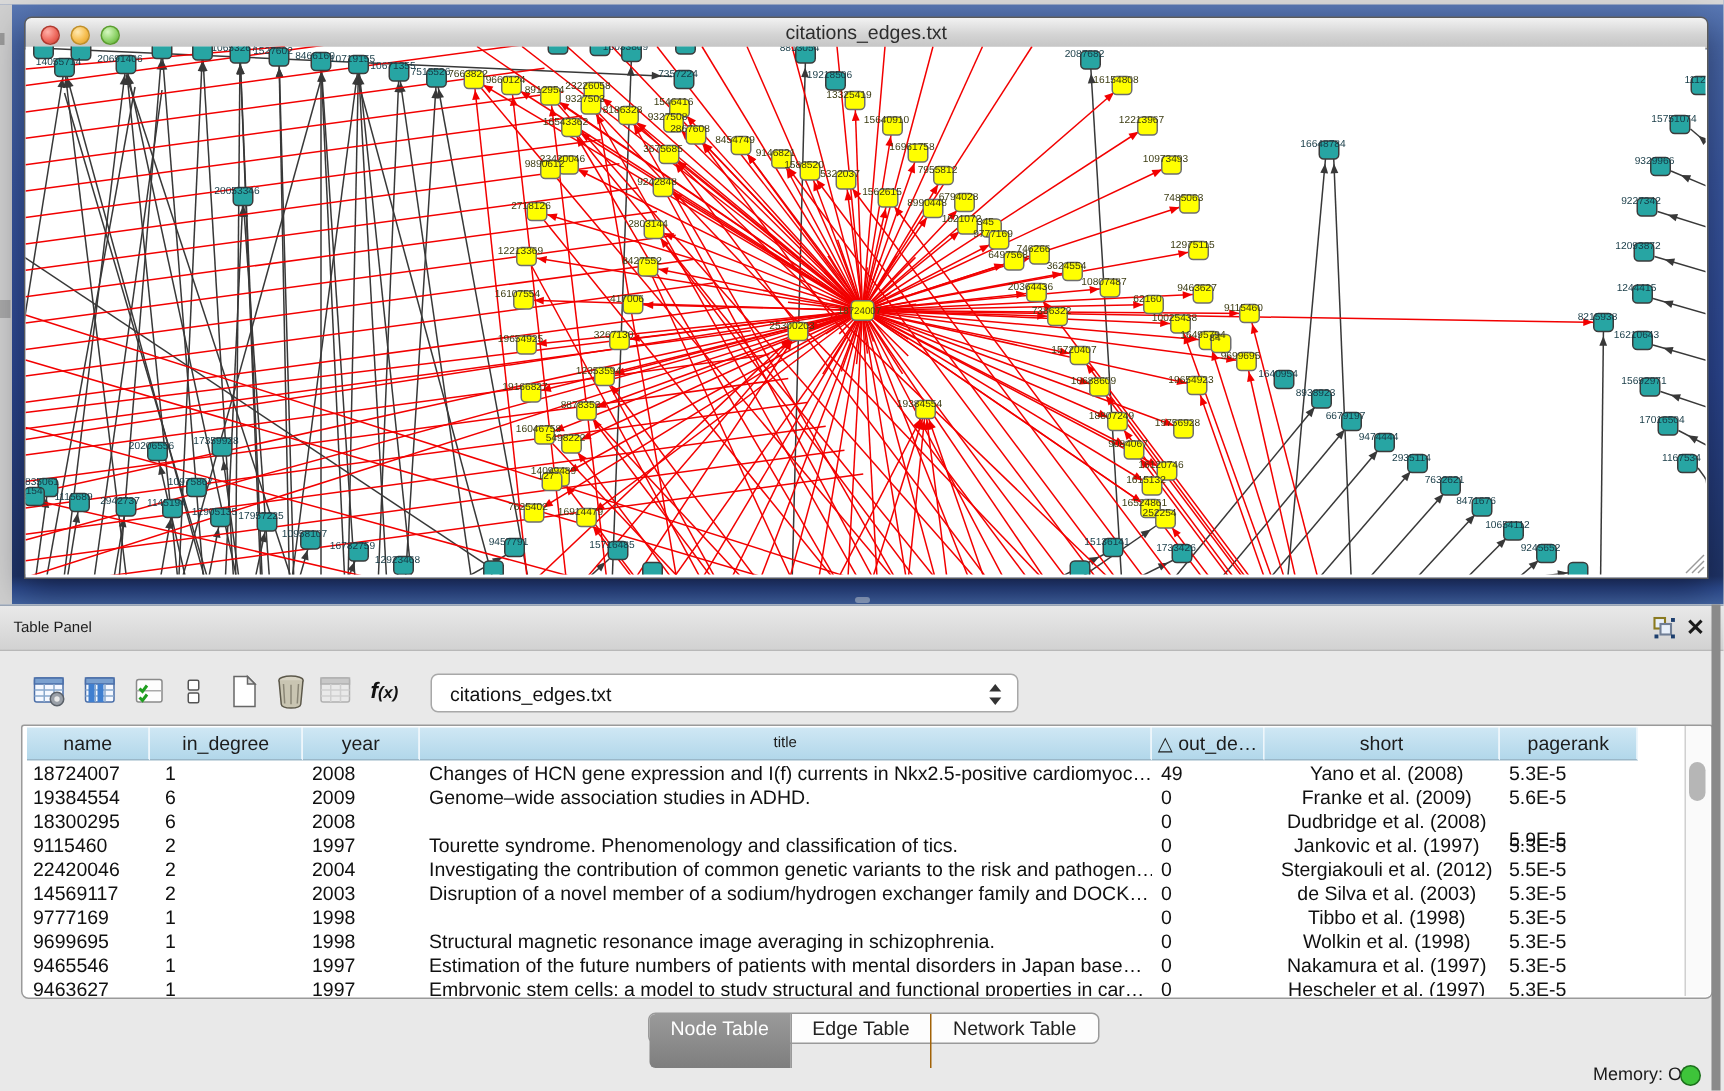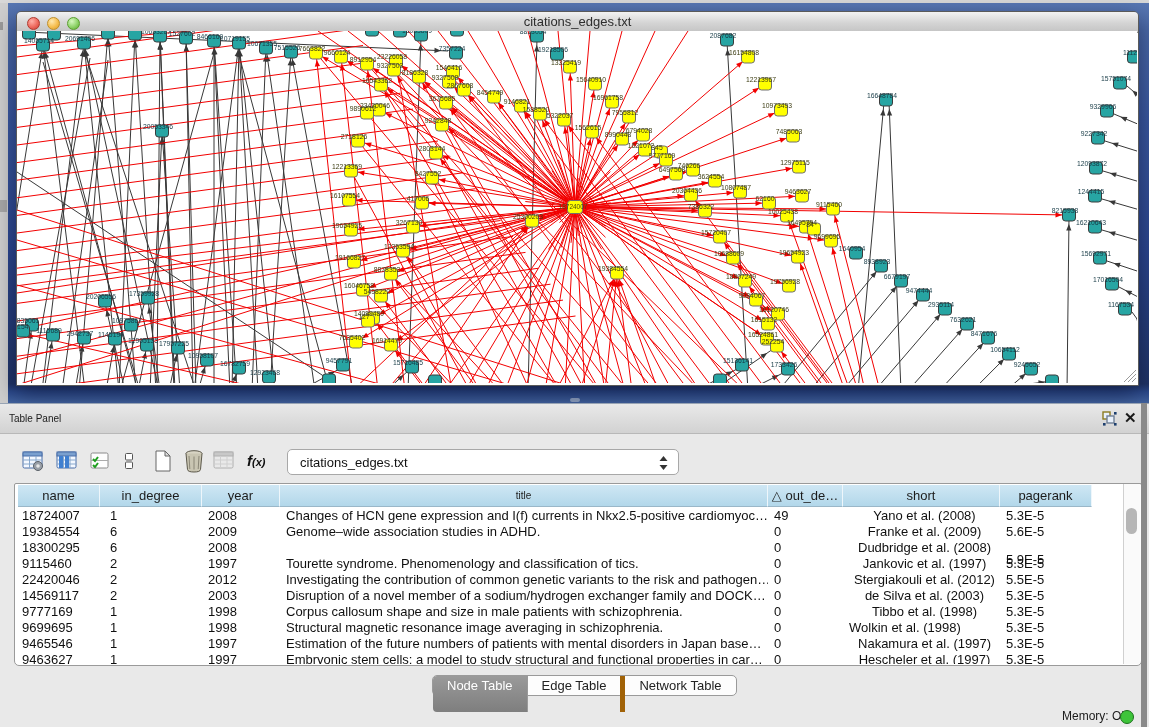--- a/index.html
+++ b/index.html
@@ -881,51 +881,50 @@
       <div style="position:absolute;left:86px;top:0;width:102px;height:16px;line-height:16px;overflow:hidden;white-space:nowrap;text-align:left;padding-left:10px;box-sizing:border-box">2</div>
       <div style="position:absolute;left:188px;top:0;width:78px;height:16px;line-height:16px;overflow:hidden;white-space:nowrap;text-align:left;padding-left:6px;box-sizing:border-box">1997</div>
       <div style="position:absolute;left:266px;top:0;width:488px;height:16px;line-height:16px;overflow:hidden;white-space:nowrap;text-align:left;padding-left:6px;box-sizing:border-box">Tourette syndrome. Phenomenology and classification of tics.</div>
       <div style="position:absolute;left:754px;top:0;width:75px;height:16px;line-height:16px;overflow:hidden;white-space:nowrap;text-align:left;padding-left:6px;box-sizing:border-box">0</div>
       <div style="position:absolute;left:829px;top:0;width:157px;height:16px;line-height:16px;overflow:hidden;white-space:nowrap;text-align:center;padding-left:6px;box-sizing:border-box">Jankovic et al. (1997)</div>
       <div style="position:absolute;left:986px;top:0;width:92px;height:16px;line-height:16px;overflow:hidden;white-space:nowrap;text-align:left;padding-left:6px;box-sizing:border-box">5.3E-5</div>
     </div>
     <div style="position:absolute;left:14px;top:572px;width:1109px;height:16px">
       <div style="position:absolute;left:4px;top:0;width:82px;height:16px;line-height:16px;overflow:hidden;white-space:nowrap;text-align:left;padding-left:4px;box-sizing:border-box">22420046</div>
       <div style="position:absolute;left:86px;top:0;width:102px;height:16px;line-height:16px;overflow:hidden;white-space:nowrap;text-align:left;padding-left:10px;box-sizing:border-box">2</div>
-      <div style="position:absolute;left:188px;top:0;width:78px;height:16px;line-height:16px;overflow:hidden;white-space:nowrap;text-align:left;padding-left:6px;box-sizing:border-box">2012</div>
+      <div style="position:absolute;left:188px;top:0;width:78px;height:16px;line-height:16px;overflow:hidden;white-space:nowrap;text-align:left;padding-left:6px;box-sizing:border-box">2004</div>
       <div style="position:absolute;left:266px;top:0;width:488px;height:16px;line-height:16px;overflow:hidden;white-space:nowrap;text-align:left;padding-left:6px;box-sizing:border-box">Investigating the contribution of common genetic variants to the risk and pathogen…</div>
       <div style="position:absolute;left:754px;top:0;width:75px;height:16px;line-height:16px;overflow:hidden;white-space:nowrap;text-align:left;padding-left:6px;box-sizing:border-box">0</div>
       <div style="position:absolute;left:829px;top:0;width:157px;height:16px;line-height:16px;overflow:hidden;white-space:nowrap;text-align:center;padding-left:6px;box-sizing:border-box">Stergiakouli et al. (2012)</div>
       <div style="position:absolute;left:986px;top:0;width:92px;height:16px;line-height:16px;overflow:hidden;white-space:nowrap;text-align:left;padding-left:6px;box-sizing:border-box">5.5E-5</div>
     </div>
     <div style="position:absolute;left:14px;top:588px;width:1109px;height:16px">
       <div style="position:absolute;left:4px;top:0;width:82px;height:16px;line-height:16px;overflow:hidden;white-space:nowrap;text-align:left;padding-left:4px;box-sizing:border-box">14569117</div>
       <div style="position:absolute;left:86px;top:0;width:102px;height:16px;line-height:16px;overflow:hidden;white-space:nowrap;text-align:left;padding-left:10px;box-sizing:border-box">2</div>
       <div style="position:absolute;left:188px;top:0;width:78px;height:16px;line-height:16px;overflow:hidden;white-space:nowrap;text-align:left;padding-left:6px;box-sizing:border-box">2003</div>
       <div style="position:absolute;left:266px;top:0;width:488px;height:16px;line-height:16px;overflow:hidden;white-space:nowrap;text-align:left;padding-left:6px;box-sizing:border-box">Disruption of a novel member of a sodium/hydrogen exchanger family and DOCK…</div>
       <div style="position:absolute;left:754px;top:0;width:75px;height:16px;line-height:16px;overflow:hidden;white-space:nowrap;text-align:left;padding-left:6px;box-sizing:border-box">0</div>
       <div style="position:absolute;left:829px;top:0;width:157px;height:16px;line-height:16px;overflow:hidden;white-space:nowrap;text-align:center;padding-left:6px;box-sizing:border-box">de Silva et al. (2003)</div>
       <div style="position:absolute;left:986px;top:0;width:92px;height:16px;line-height:16px;overflow:hidden;white-space:nowrap;text-align:left;padding-left:6px;box-sizing:border-box">5.3E-5</div>
     </div>
     <div style="position:absolute;left:14px;top:604px;width:1109px;height:16px">
       <div style="position:absolute;left:4px;top:0;width:82px;height:16px;line-height:16px;overflow:hidden;white-space:nowrap;text-align:left;padding-left:4px;box-sizing:border-box">9777169</div>
       <div style="position:absolute;left:86px;top:0;width:102px;height:16px;line-height:16px;overflow:hidden;white-space:nowrap;text-align:left;padding-left:10px;box-sizing:border-box">1</div>
       <div style="position:absolute;left:188px;top:0;width:78px;height:16px;line-height:16px;overflow:hidden;white-space:nowrap;text-align:left;padding-left:6px;box-sizing:border-box">1998</div>
-      <div style="position:absolute;left:266px;top:0;width:488px;height:16px;line-height:16px;overflow:hidden;white-space:nowrap;text-align:left;padding-left:6px;box-sizing:border-box">Corpus callosum shape and size in male patients with schizophrenia.</div>
       <div style="position:absolute;left:754px;top:0;width:75px;height:16px;line-height:16px;overflow:hidden;white-space:nowrap;text-align:left;padding-left:6px;box-sizing:border-box">0</div>
       <div style="position:absolute;left:829px;top:0;width:157px;height:16px;line-height:16px;overflow:hidden;white-space:nowrap;text-align:center;padding-left:6px;box-sizing:border-box">Tibbo et al. (1998)</div>
       <div style="position:absolute;left:986px;top:0;width:92px;height:16px;line-height:16px;overflow:hidden;white-space:nowrap;text-align:left;padding-left:6px;box-sizing:border-box">5.3E-5</div>
     </div>
     <div style="position:absolute;left:14px;top:620px;width:1109px;height:16px">
       <div style="position:absolute;left:4px;top:0;width:82px;height:16px;line-height:16px;overflow:hidden;white-space:nowrap;text-align:left;padding-left:4px;box-sizing:border-box">9699695</div>
       <div style="position:absolute;left:86px;top:0;width:102px;height:16px;line-height:16px;overflow:hidden;white-space:nowrap;text-align:left;padding-left:10px;box-sizing:border-box">1</div>
       <div style="position:absolute;left:188px;top:0;width:78px;height:16px;line-height:16px;overflow:hidden;white-space:nowrap;text-align:left;padding-left:6px;box-sizing:border-box">1998</div>
       <div style="position:absolute;left:266px;top:0;width:488px;height:16px;line-height:16px;overflow:hidden;white-space:nowrap;text-align:left;padding-left:6px;box-sizing:border-box">Structural magnetic resonance image averaging in schizophrenia.</div>
       <div style="position:absolute;left:754px;top:0;width:75px;height:16px;line-height:16px;overflow:hidden;white-space:nowrap;text-align:left;padding-left:6px;box-sizing:border-box">0</div>
-      <div style="position:absolute;left:829px;top:0;width:157px;height:16px;line-height:16px;overflow:hidden;white-space:nowrap;padding-left:6px;box-sizing:border-box">Wolkin et al. (1998)</div>
+      <div style="position:absolute;left:829px;top:0;width:157px;height:16px;line-height:16px;overflow:hidden;white-space:nowrap;text-align:center;padding-left:6px;box-sizing:border-box">Wolkin et al. (1998)</div>
       <div style="position:absolute;left:986px;top:0;width:92px;height:16px;line-height:16px;overflow:hidden;white-space:nowrap;text-align:left;padding-left:6px;box-sizing:border-box">5.3E-5</div>
     </div>
     <div style="position:absolute;left:14px;top:636px;width:1109px;height:16px">
       <div style="position:absolute;left:4px;top:0;width:82px;height:16px;line-height:16px;overflow:hidden;white-space:nowrap;text-align:left;padding-left:4px;box-sizing:border-box">9465546</div>
       <div style="position:absolute;left:86px;top:0;width:102px;height:16px;line-height:16px;overflow:hidden;white-space:nowrap;text-align:left;padding-left:10px;box-sizing:border-box">1</div>
       <div style="position:absolute;left:188px;top:0;width:78px;height:16px;line-height:16px;overflow:hidden;white-space:nowrap;text-align:left;padding-left:6px;box-sizing:border-box">1997</div>
       <div style="position:absolute;left:266px;top:0;width:488px;height:16px;line-height:16px;overflow:hidden;white-space:nowrap;text-align:left;padding-left:6px;box-sizing:border-box">Estimation of the future numbers of patients with mental disorders in Japan base…</div>
       <div style="position:absolute;left:754px;top:0;width:75px;height:16px;line-height:16px;overflow:hidden;white-space:nowrap;text-align:left;padding-left:6px;box-sizing:border-box">0</div>
       <div style="position:absolute;left:829px;top:0;width:157px;height:16px;line-height:16px;overflow:hidden;white-space:nowrap;text-align:center;padding-left:6px;box-sizing:border-box">Nakamura et al. (1997)</div>
       <div style="position:absolute;left:986px;top:0;width:92px;height:16px;line-height:16px;overflow:hidden;white-space:nowrap;text-align:left;padding-left:6px;box-sizing:border-box">5.3E-5</div>
@@ -939,18 +938,18 @@
       <div style="position:absolute;left:829px;top:0;width:157px;height:16px;line-height:16px;overflow:hidden;white-space:nowrap;text-align:center;padding-left:6px;box-sizing:border-box">Hescheler et al. (1997)</div>
       <div style="position:absolute;left:986px;top:0;width:92px;height:16px;line-height:16px;overflow:hidden;white-space:nowrap;text-align:left;padding-left:6px;box-sizing:border-box">5.3E-5</div>
     </div>
   </div>
 <div id="vsb">
     <div class="th"></div>
   </div>
 <div id="tabs">
  <div class="seg" style="background:linear-gradient(#9a9a9a,#7e7e7e);color:#fff;border-radius:4px 0 0 4px">Node Table</div>
  <div class="seg" style="border-left:1px solid #9a9a9a">Edge Table</div>
- <div class="seg" style="border-left:5px solid #a16207">Network Table</div>
+ <div class="seg" style="border-left:1px solid #a16207">Network Table</div>
 </div>
 <div style="position:absolute;left:1062px;top:709px;font-size:12px;color:#1a1a1a">Memory: OK</div>
 <svg width="16" height="16" style="position:absolute;left:1119px;top:709px" viewBox="0 0 16 16">
  <circle cx="8" cy="8" r="6.5" fill="#3ec43a" stroke="#1c701c"></circle>
   </svg>
 <div style="position:absolute;left:1141px;top:403px;width:6px;height:324px;background:#8a8a8a"></div>
 </body></html>

